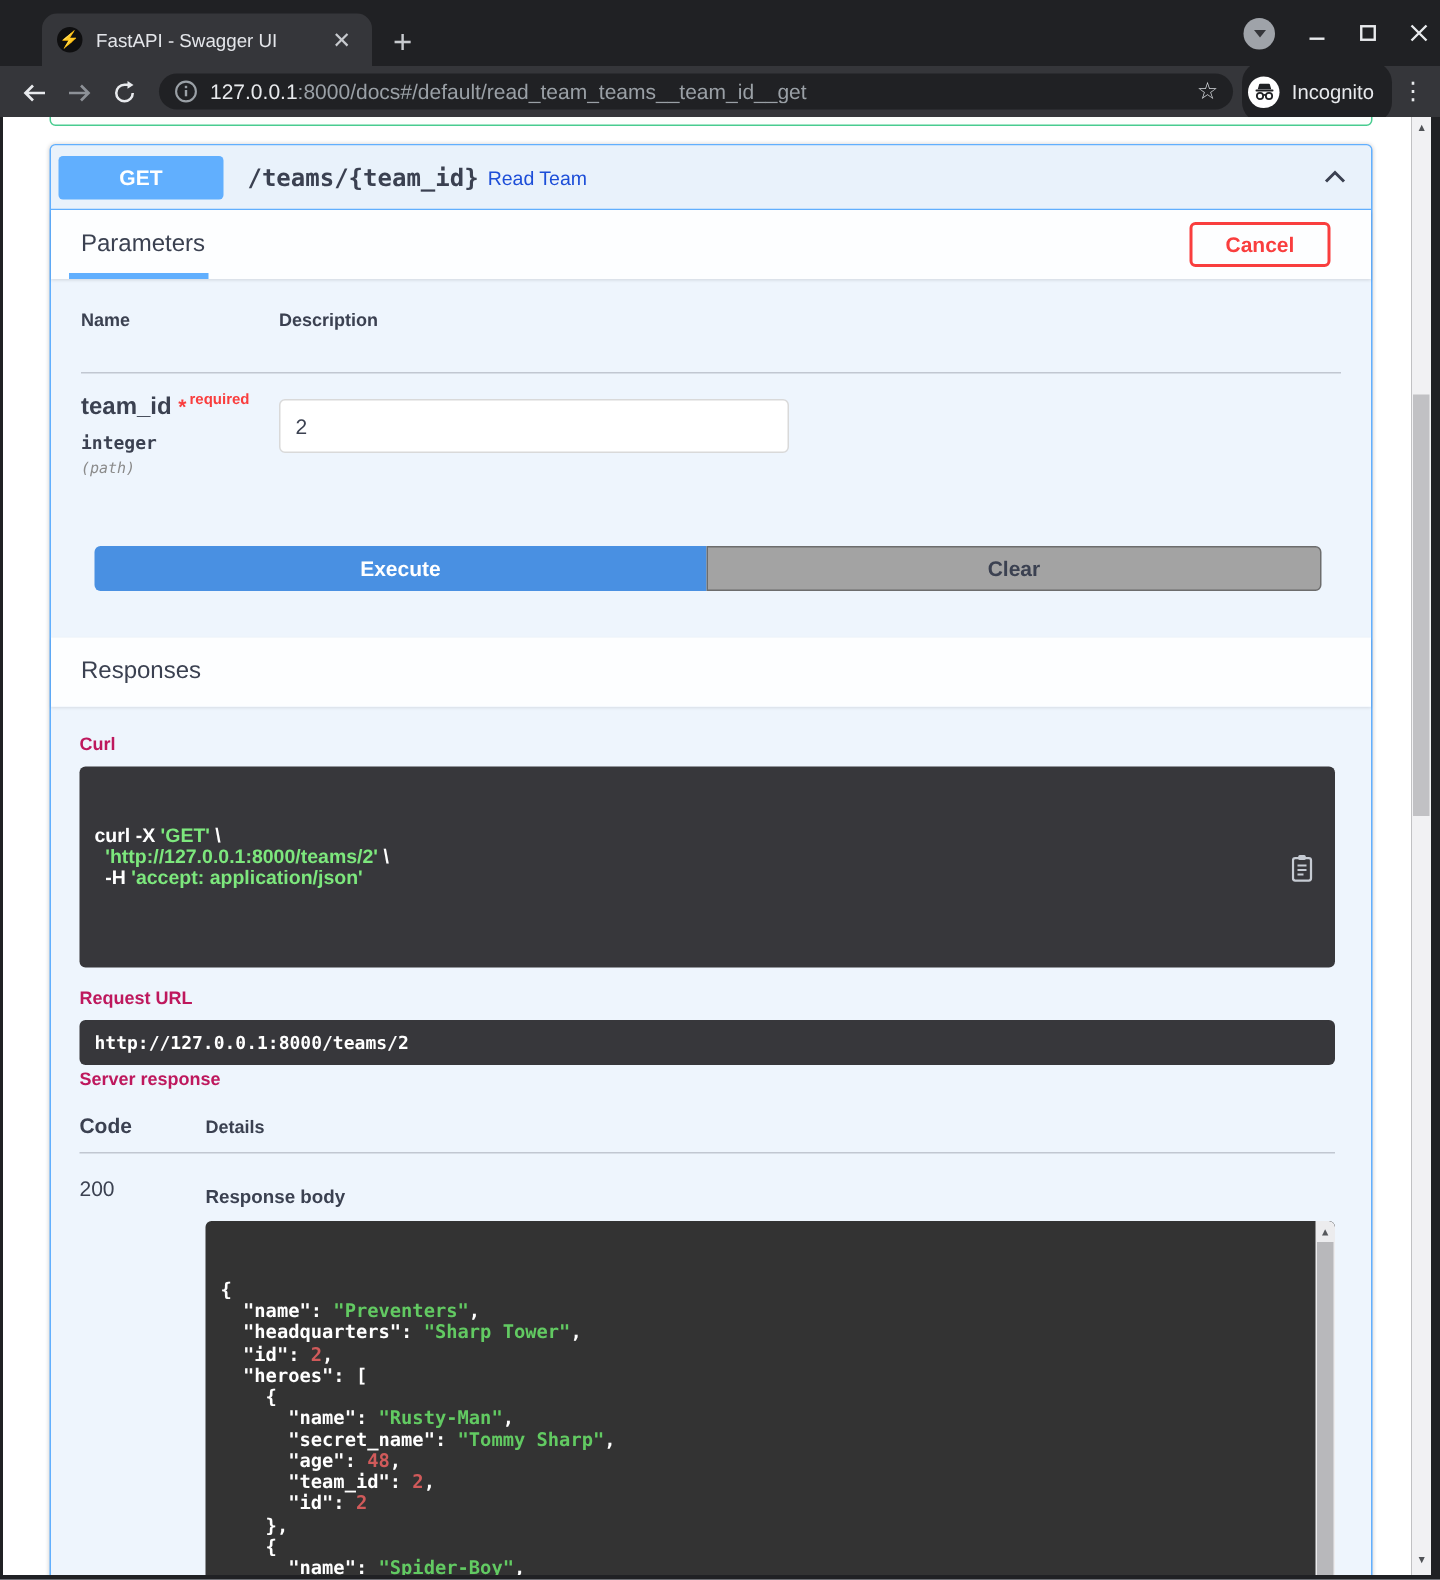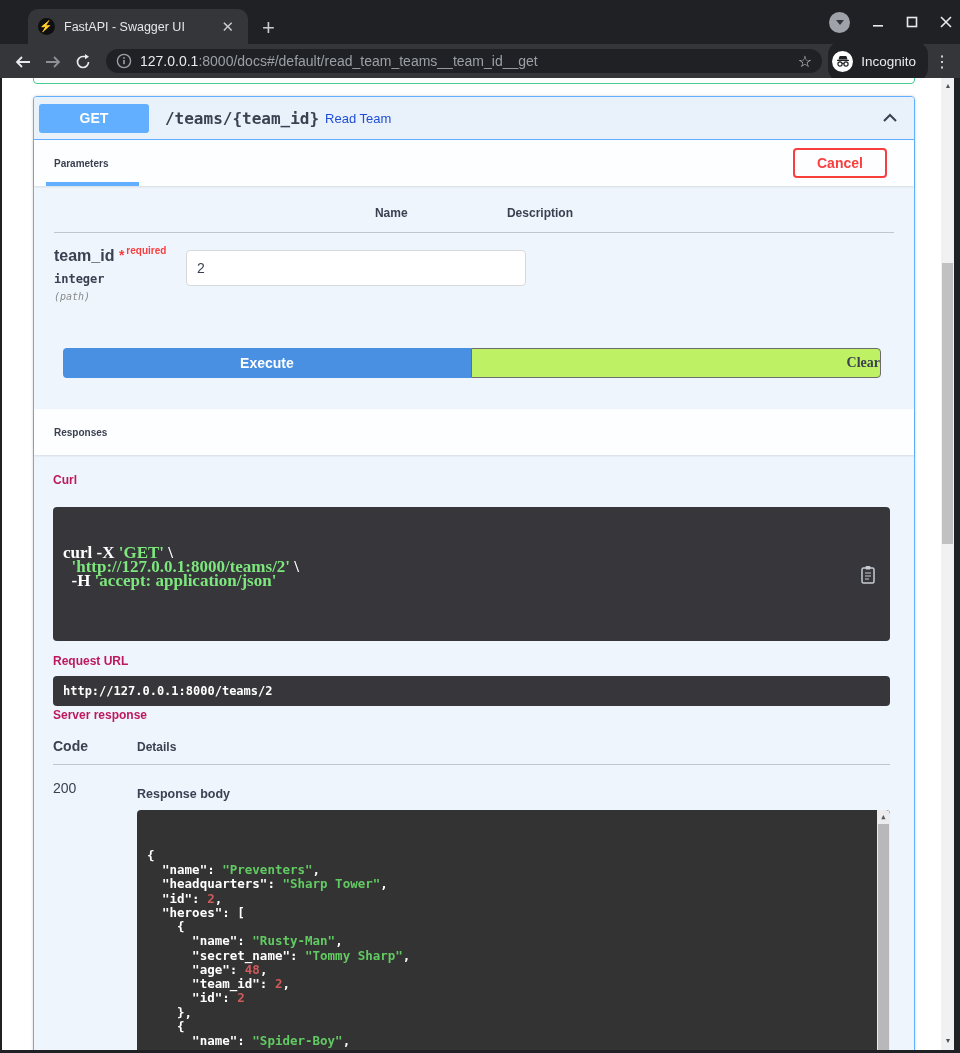--- a/index.html
+++ b/index.html
@@ -58,49 +58,49 @@
   .summary { height:43px; display:flex; align-items:center; padding:0 14px 0 5px; border-bottom:1px solid #61affe;
              background:#e9f2fb; border-radius:3px 3px 0 0; }
   .method-badge { width:110px; height:29px; background:#61affe; border-radius:3px; color:#fff; font-weight:bold;
                   font-size:14px; display:flex; align-items:center; justify-content:center; }
   .path { font-family:"DejaVu Sans Mono", monospace; font-weight:bold; font-size:16px; color:#3b4151; margin-left:16px; }
   .summary-desc { font-size:13px; color:#1d4ed8; margin-left:6px; }
   .chevron { margin-left:auto; display:flex; }
 
   .section-header { height:46px; background:rgba(255,255,255,.85); box-shadow:0 1px 2px rgba(0,0,0,.1);
                     display:flex; align-items:center; padding:0 27px 0 20px; position:relative; }
-  .section-title { font-size:10px; font-weight:bold; color:#3b4151;text-align:center; }
+  .section-title { font-size:16px; font-weight:normal; color:#3b4151;text-align:center; }
   .tab-underline { position:absolute; left:12px; bottom:0; width:93px; height:4px; background:#61affe; }
   .btn-cancel { margin-left:auto; width:94px; height:30px; border:2px solid #f93e3e; border-radius:4px;
                 background:transparent; color:#f93e3e; font-weight:bold; font-size:14px; font-family:inherit; }
 
   .params-table { padding:20px 20px 0 20px; }
-  .cols-head { display:flex; padding-bottom:12px; border-bottom:1px solid rgba(59,65,81,.25);justify-content:center; }
+  .cols-head { display:flex; padding-bottom:28px; border-bottom:1px solid rgba(59,65,81,.25); }
   .col-name-h { width:132px; font-size:12px; font-weight:bold; }
   .col-desc-h { font-size:12px; font-weight:bold; }
   .param-row { display:flex; padding-top:14px; }
   .param-meta { width:132px; }
   .param-name { font-size:16px; font-weight:bold; color:#3b4151; }
   .req-star { color:#f93e3e; font-weight:bold; font-size:14px; vertical-align:top; }
   .req-label { color:#f93e3e; font-size:10px; vertical-align:top; position:relative; top:-2px; margin-left:2px; }
   .param-type { font-family:"DejaVu Sans Mono", monospace; font-size:12px; font-weight:bold; margin-top:7px; }
   .param-in { font-family:"DejaVu Sans Mono", monospace; font-size:10px; font-style:italic; color:#8b8b8b; margin-top:5px; }
   .param-input { width:340px; height:36px; margin-top:3px; border:1px solid #d9d9d9; border-radius:4px;
                  padding:0 10px; font-size:14px; color:#3b4151; font-family:inherit; background:#fff; }
 
   .execute-row { display:flex; height:30px; margin:46px 33px 31px 29px; }
   .btn-execute { flex:1; background:#4990e2; border:none; border-radius:4px 0 0 4px; color:#fff;
                  font-weight:bold; font-size:14px; font-family:inherit; }
-  .btn-clear { flex:1; background:#bef264; border:1px solid #6d6d6d; border-radius:0 4px 4px 0; color:#3b4151;
-               font-weight:bold; font-size:14px; font-family:Liberation Serif, serif;text-align:right; }
+  .btn-clear { flex:1; background:#a3a3a3; border:1px solid #6d6d6d; border-radius:0 4px 4px 0; color:#3b4151;
+               font-weight:bold; font-size:14px; font-family:Liberation Sans, sans-serif; }
 
   .responses-inner { padding:18px 24px 0 19px; }
   .block-label { font-size:12px; font-weight:bold; color:#be185d; }
-  .curl-block { position:relative; margin-top:20px; background:#37373b; border-radius:4px; padding:10px;
-                font-family:Liberation Serif, serif; font-size:17px; font-weight:bold; line-height:14.3px;
+  .curl-block { position:relative; margin-top:8px; background:#37373b; border-radius:4px; padding:10px;
+                font-family:Liberation Sans, sans-serif; font-size:13px; font-weight:bold; line-height:14.3px;
                 white-space:pre; color:#fff; }
   .copy-btn { position:absolute; right:9px; top:50%; transform:translateY(-50%); width:22px; height:24px;
               background:transparent; border:none; display:flex; align-items:center; justify-content:center; }
   .req-url-label { margin-top:13px; }
   .url-block { margin-top:8px; background:#37373b; border-radius:4px; padding:8px 10px;
                font-family:"DejaVu Sans Mono", monospace; font-size:12px; font-weight:bold; color:#fff; white-space:pre; }
   .server-resp-label { margin-top:2px; }
   .code-head { display:flex; align-items:baseline; margin-top:16px; padding-bottom:10px; border-bottom:1px solid rgba(59,65,81,.25); }
   .code-col-h { width:84px; font-size:14px; font-weight:bold; }
   .details-col-h { font-size:12px; font-weight:bold; }

